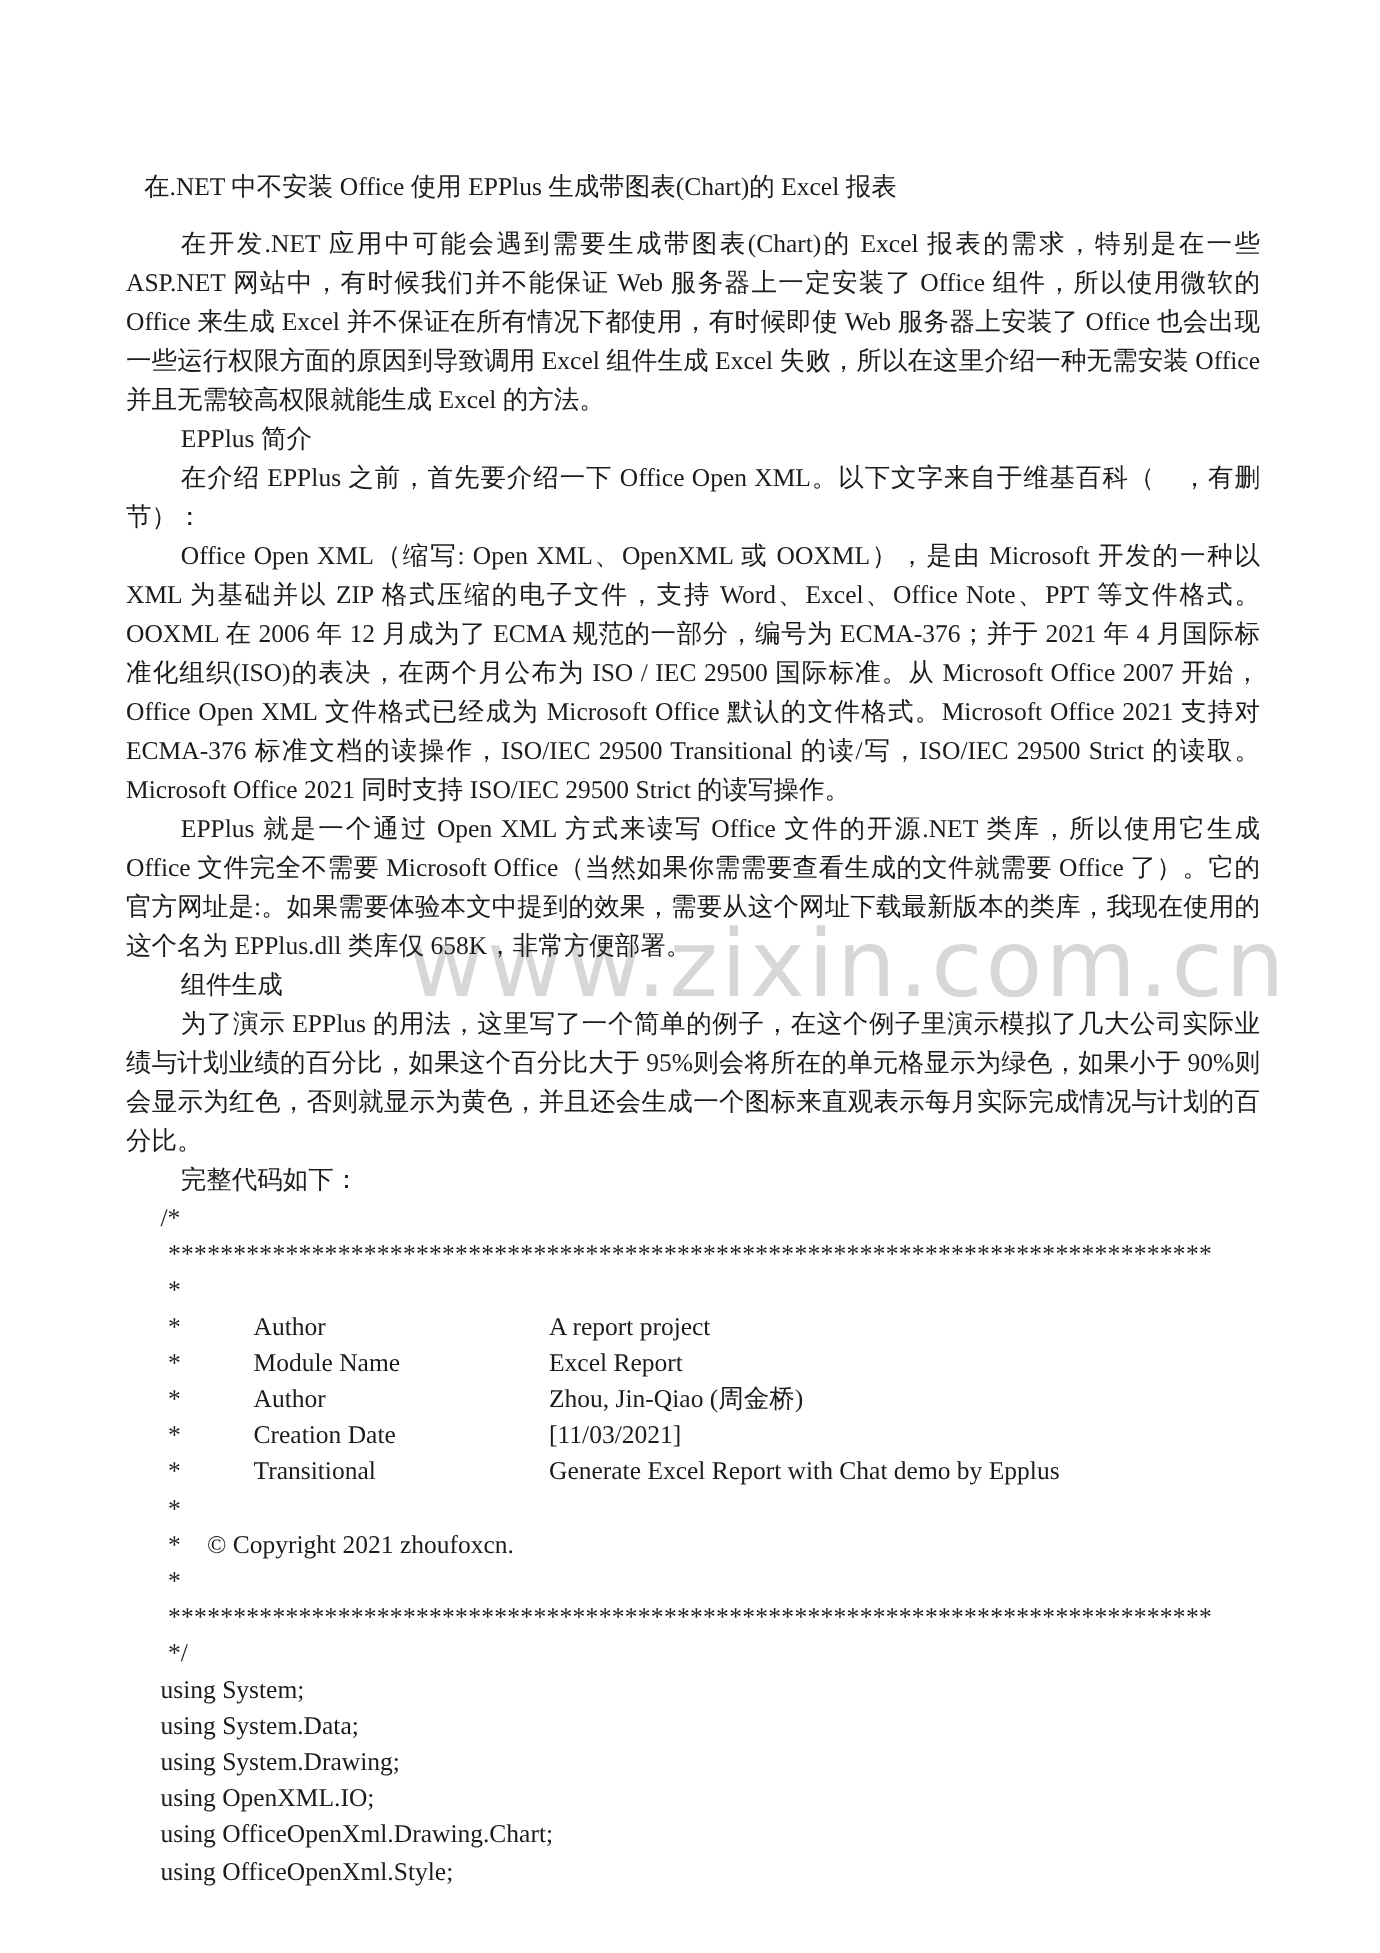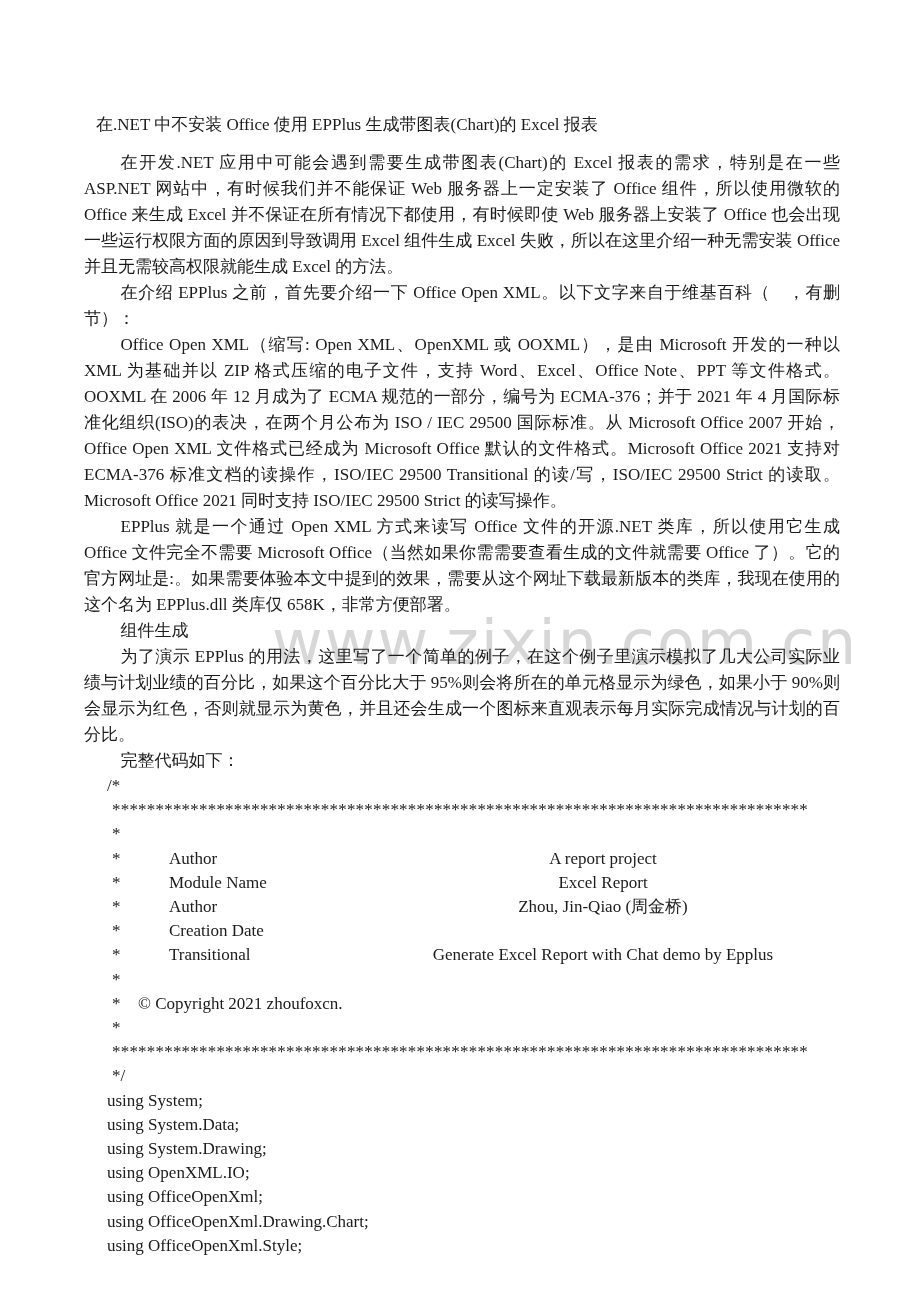--- a/index.html
+++ b/index.html
@@ -52,37 +52,38 @@
   .cmt       { padding-left: 5px; }
   .stars-line {
     padding-left: 5px;
     letter-spacing: 0.2px;
     white-space: nowrap;
     overflow: hidden;
   }
   .meta-line { display: flex; padding-left: 5px; }
   .meta-star { width: 57px; flex: 0 0 auto; }
   .meta-label{ width: 197px; flex: 0 0 auto; }
-  .meta-value{ flex: 1 1 auto; text-align: center; }
+  .meta-value{ flex: 1 1 auto; }
   .copy-line { display: flex; padding-left: 5px; }
   .copy-star { width: 26px; flex: 0 0 auto; }
 </style>
 </head>
 <body>
 
 <div class="page">
 
   <div class="watermark">www.zixin.com.cn</div>
 
   <div class="content">
 
     <p class="title">在.NET 中不安装 Office 使用 EPPlus 生成带图表(Chart)的 Excel 报表</p>
 
     <p class="para">在开发.NET 应用中可能会遇到需要生成带图表(Chart)的 Excel 报表的需求，特别是在一些 ASP.NET 网站中，有时候我们并不能保证 Web 服务器上一定安装了 Office 组件，所以使用微软的 Office 来生成 Excel 并不保证在所有情况下都使用，有时候即使 Web 服务器上安装了 Office 也会出现一些运行权限方面的原因到导致调用 Excel 组件生成 Excel 失败，所以在这里介绍一种无需安装 Office 并且无需较高权限就能生成 Excel 的方法。</p>
 
+    <p class="heading">EPPlus 简介</p>
 
     <p class="para">在介绍 EPPlus 之前，首先要介绍一下 Office Open XML。以下文字来自于维基百科（　，有删节）：</p>
 
     <p class="para">Office Open XML（缩写: Open XML、OpenXML 或 OOXML），是由 Microsoft 开发的一种以 XML 为基础并以 ZIP 格式压缩的电子文件，支持 Word、Excel、Office Note、PPT 等文件格式。OOXML 在 2006 年 12 月成为了 ECMA 规范的一部分，编号为 ECMA-376；并于 2021 年 4 月国际标准化组织(ISO)的表决，在两个月公布为 ISO / IEC 29500 国际标准。从 Microsoft Office 2007 开始，Office Open XML 文件格式已经成为 Microsoft Office 默认的文件格式。Microsoft Office 2021 支持对 ECMA-376 标准文档的读操作，ISO/IEC 29500 Transitional 的读/写，ISO/IEC 29500 Strict 的读取。Microsoft Office 2021 同时支持 ISO/IEC 29500 Strict 的读写操作。</p>
 
     <p class="para">EPPlus 就是一个通过 Open XML 方式来读写 Office 文件的开源.NET 类库，所以使用它生成 Office 文件完全不需要 Microsoft Office（当然如果你需需要查看生成的文件就需要 Office 了）。它的官方网址是:。如果需要体验本文中提到的效果，需要从这个网址下载最新版本的类库，我现在使用的这个名为 EPPlus.dll 类库仅 658K，非常方便部署。</p>
 
     <p class="heading">组件生成</p>
 
     <p class="para">为了演示 EPPlus 的用法，这里写了一个简单的例子，在这个例子里演示模拟了几大公司实际业绩与计划业绩的百分比，如果这个百分比大于 95%则会将所在的单元格显示为绿色，如果小于 90%则会显示为红色，否则就显示为黄色，并且还会生成一个图标来直观表示每月实际完成情况与计划的百分比。</p>
@@ -111,20 +112,21 @@
 
       <div class="meta-line">
         <span class="meta-star">*</span>
         <span class="meta-label">Author</span>
         <span class="meta-value">Zhou, Jin-Qiao (周金桥)</span>
       </div>
 
       <div class="meta-line">
         <span class="meta-star">*</span>
         <span class="meta-label">Creation Date</span>
+        <span class="meta-value">[11/03/2021]</span>
       </div>
 
       <div class="meta-line">
         <span class="meta-star">*</span>
         <span class="meta-label">Transitional</span>
         <span class="meta-value">Generate Excel Report with Chat demo by Epplus</span>
       </div>
 
       <div class="code-line cmt">*</div>
 
@@ -136,21 +138,20 @@
       <div class="code-line cmt">*</div>
 
       <div class="code-line stars-line">********************************************************************************</div>
 
       <div class="code-line cmt">*/</div>
 
       <div class="code-line">using System;</div>
       <div class="code-line">using System.Data;</div>
       <div class="code-line">using System.Drawing;</div>
       <div class="code-line">using OpenXML.IO;</div>
-      <div class="code-line">using OfficeOpenXml;</div>
       <div class="code-line">using OfficeOpenXml.Drawing.Chart;</div>
       <div class="code-line">using OfficeOpenXml.Style;</div>
 
     </div>
 
   </div>
 
 </div>
 
 </body></html>

